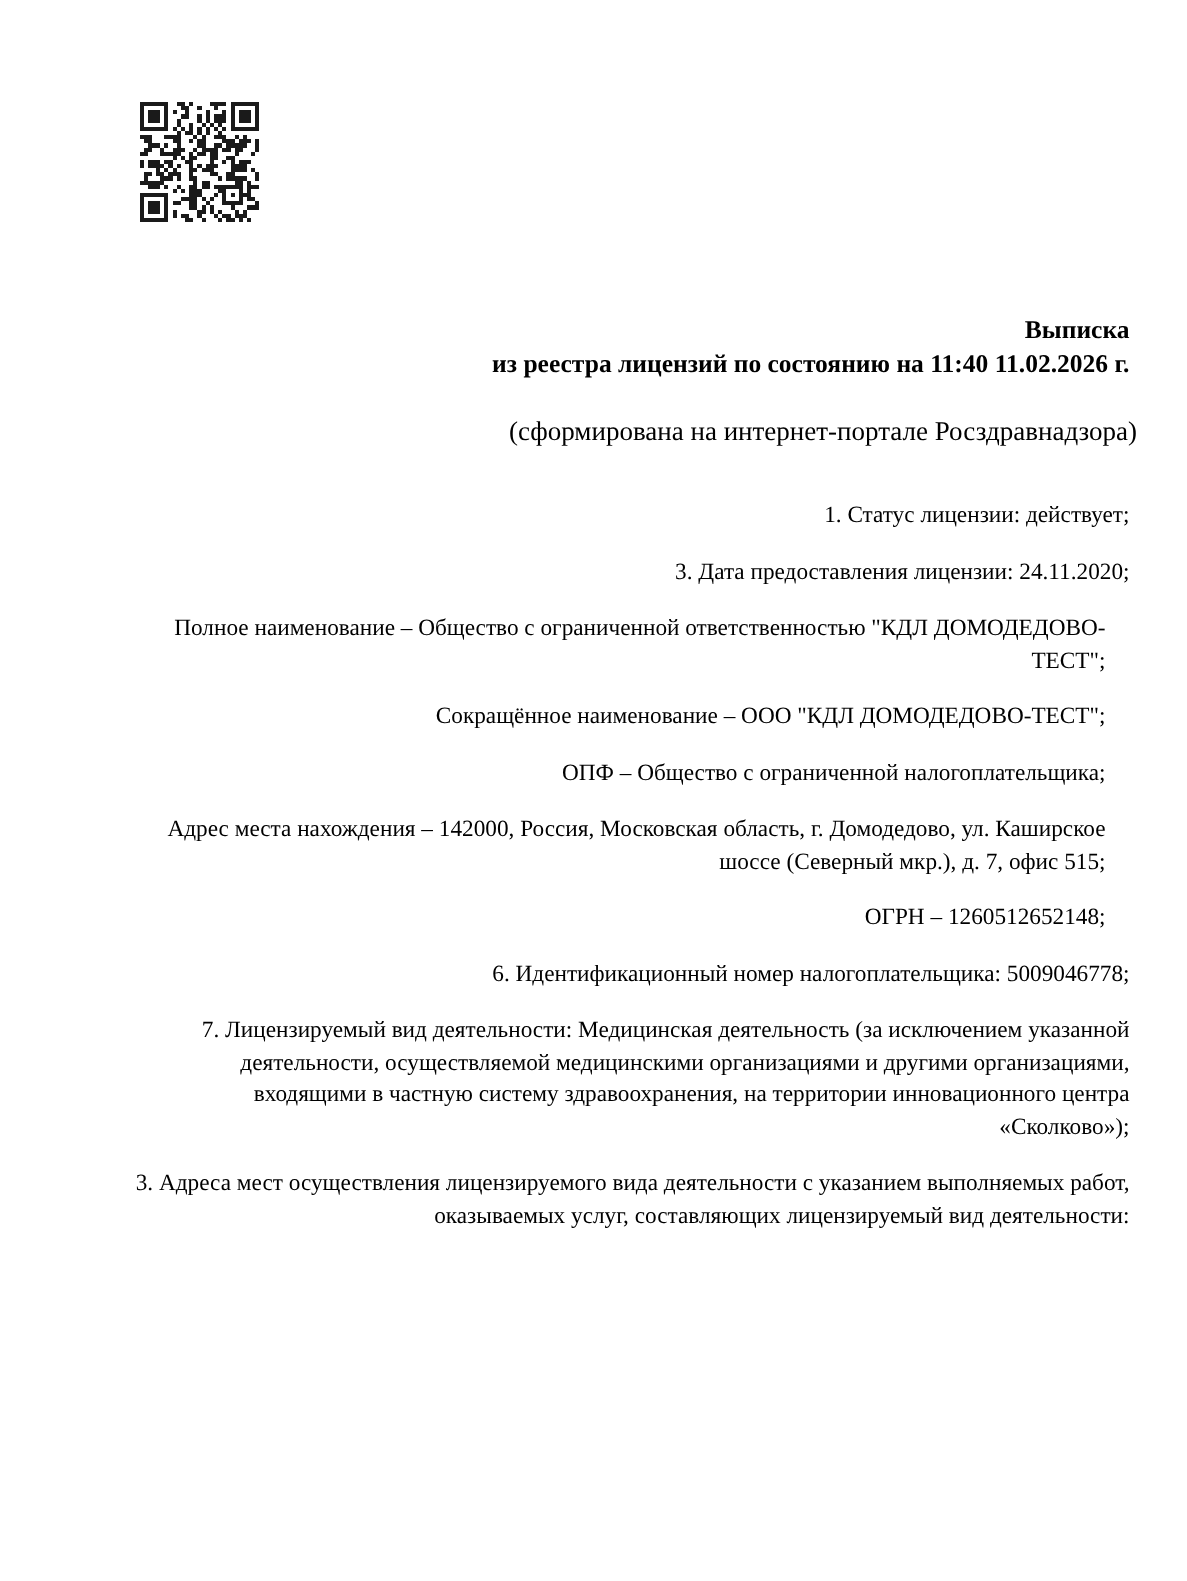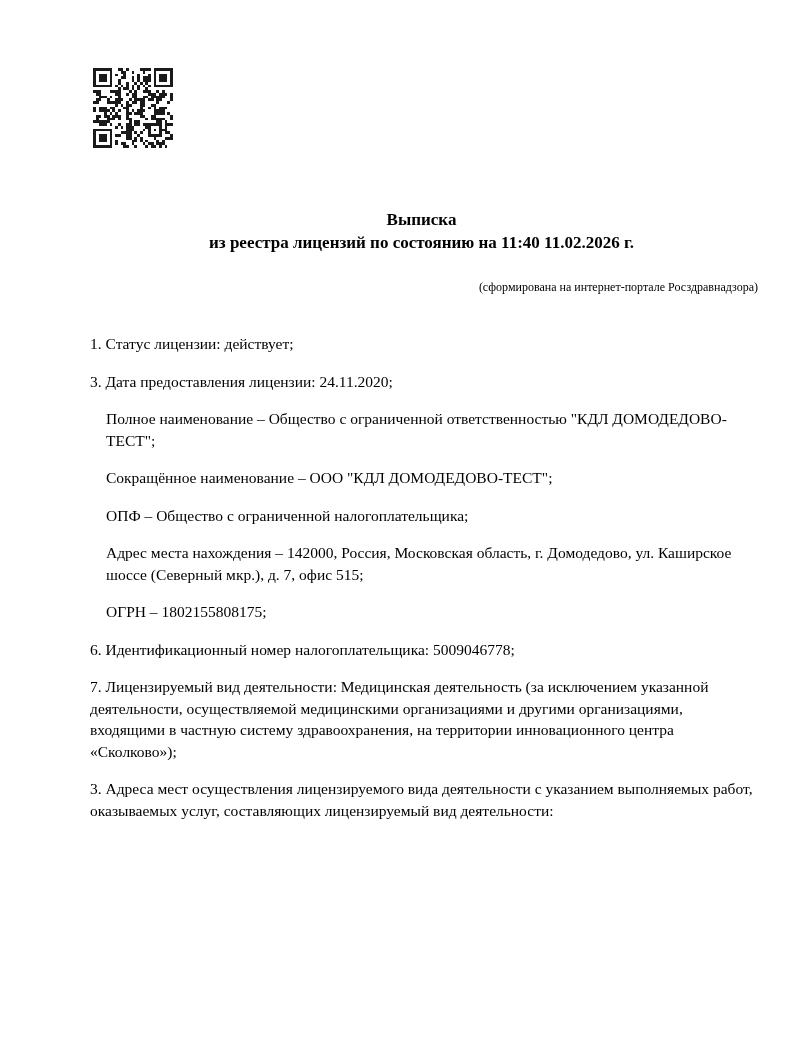--- a/index.html
+++ b/index.html
@@ -22,43 +22,43 @@
     top: 68px;
     width: 80px;
     height: 80px;
   }
   .qr svg { display: block; width: 80px; height: 80px; }
   .titles {
     position: absolute;
     left: 90px;
     top: 208px;
     width: 663px;
-    text-align: center;
+    text-align: right;
     font-weight: bold;
     font-size: 17px;
     line-height: 23px;
     white-space: nowrap;
   }
   .note {
     position: absolute;
     top: 279px;
     right: 33px;
-    font-size: 12px;
+    font-size: 18px;
     line-height: 16px;
   }
   .content {
     position: absolute;
     left: 90px;
     top: 333px;
     width: 663px;
     font-size: 15.5px;
     line-height: 21.5px;
     text-align: left;
   }
-  .content p { margin: 0 0 16px 0; }
+  .content p { margin: 0 0 16px 0; text-align: right; }
   .content p.tight { margin-bottom: 10px; }
   .org-details { margin: 0 0 16px 0; }
   .org-details p { margin: 16px; }
 </style>
 </head>
 <body>
 
 <div class="page">
 
   <div class="qr">
@@ -474,21 +474,21 @@
 
   <div class="content">
     <p>1. Статус лицензии: действует;</p>
     <p>3. Дата предоставления лицензии: 24.11.2020;</p>
 
     <div class="org-details">
       <p>Полное наименование – Общество с ограниченной ответственностью "КДЛ ДОМОДЕДОВО-ТЕСТ";</p>
       <p>Сокращённое наименование – ООО "КДЛ ДОМОДЕДОВО-ТЕСТ";</p>
       <p>ОПФ – Общество с ограниченной налогоплательщика;</p>
       <p>Адрес места нахождения – 142000, Россия, Московская область, г. Домодедово, ул. Каширское шоссе (Северный мкр.), д. 7, офис 515;</p>
-      <p>ОГРН – 1802155808175;</p>
+      <p>ОГРН – 1260512652148;</p>
     </div>
 
     <p>6. Идентификационный номер налогоплательщика: 5009046778;</p>
     <p>7. Лицензируемый вид деятельности: Медицинская деятельность (за исключением указанной деятельности, осуществляемой медицинскими организациями и другими организациями, входящими в частную систему здравоохранения, на территории инновационного центра «Сколково»);</p>
     <p>3. Адреса мест осуществления лицензируемого вида деятельности с указанием выполняемых работ, оказываемых услуг, составляющих лицензируемый вид деятельности:</p>
   </div>
 
 </div>
 
 </body></html>

